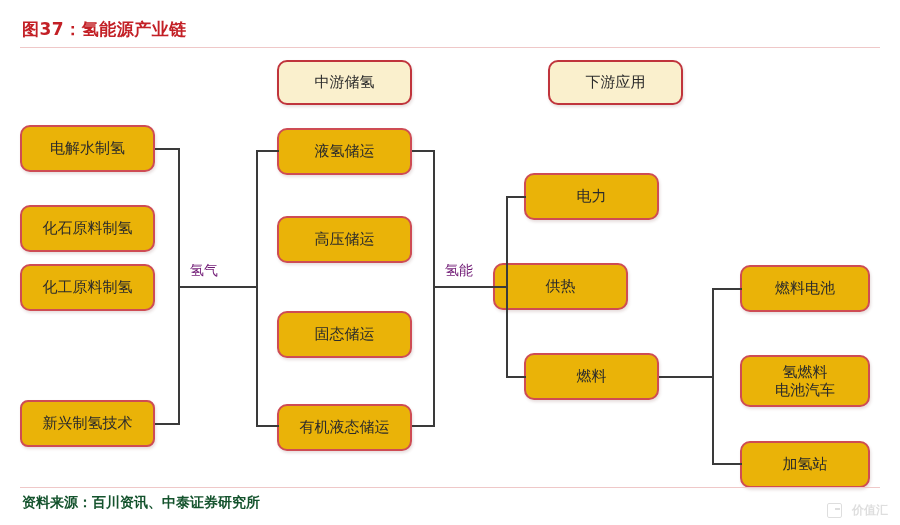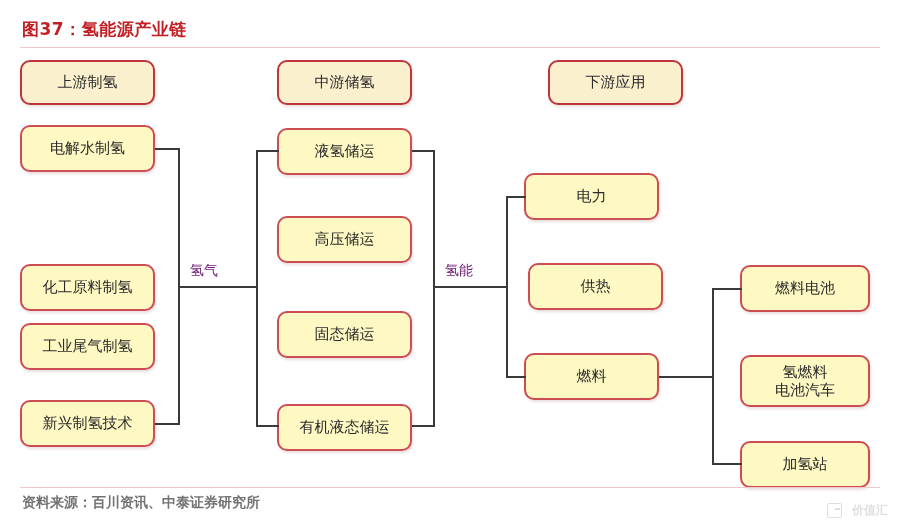--- a/index.html
+++ b/index.html
@@ -47,21 +47,21 @@
     width: 860px;
     height: 1px;
     background: #EFC8C8;
   }
   .source-note {
     position: absolute;
     left: 22px;
     top: 494px;
     font-size: 14px;
     font-weight: bold;
-    color: #737373;
+    color: #14532d;
     white-space: nowrap;
   }
 
   
   .watermark {
     position: absolute;
     right: 12px;
     bottom: 6px;
     display: flex;
     align-items: center;
@@ -103,21 +103,21 @@
     color: #2b2b2b;
     font-size: 15px;
     box-shadow: 1px 2px 3px rgba(120, 70, 70, 0.18);
   }
   .node.header {
     background: #FAF0CD;
     border: 2px solid #C0343C;
     font-size: 15px;
   }
   .node.item {
-    background: #fef9c3;
+    background: #eab308;
     border: 2px solid #CE4C54;
   }
   .node .node-label {
     display: block;
     padding: 0 6px;
     white-space: pre-line;
   }
 
   
   .conn {
@@ -135,60 +135,57 @@
   }
 </style>
 </head>
 <body>
 
 <div id="canvas">
 
   <div class="fig-title">图37：氢能源产业链</div>
   <div class="title-rule"></div>
 
-  <div class="node header" style="left:20px; top:60px; width:135px; height:45px;">
-    <span class="node-label">上游制氢</span>
-  </div>
   <div class="node header" style="left:277px; top:60px; width:135px; height:45px;">
     <span class="node-label">中游储氢</span>
   </div>
   <div class="node header" style="left:548px; top:60px; width:135px; height:45px;">
     <span class="node-label">下游应用</span>
   </div>
 
   <div class="node item" style="left:20px; top:125px; width:135px; height:47px;">
     <span class="node-label">电解水制氢</span>
   </div>
+  <div class="node item" style="left:20px; top:205px; width:135px; height:47px;">
+    <span class="node-label">化石原料制氢</span>
+  </div>
   <div class="node item" style="left:20px; top:264px; width:135px; height:47px;">
     <span class="node-label">化工原料制氢</span>
   </div>
-  <div class="node item" style="left:20px; top:323px; width:135px; height:47px;">
-    <span class="node-label">工业尾气制氢</span>
-  </div>
-  <div class="node item" style="left:20px; top:400px; width:135px; height:47px;">
+  <div class="node item" style="left:20px; top:400px; width:135px; height:47px;border-radius:8px;">
     <span class="node-label">新兴制氢技术</span>
   </div>
 
   <div class="node item" style="left:277px; top:128px; width:135px; height:47px;">
     <span class="node-label">液氢储运</span>
   </div>
   <div class="node item" style="left:277px; top:216px; width:135px; height:47px;">
     <span class="node-label">高压储运</span>
   </div>
   <div class="node item" style="left:277px; top:311px; width:135px; height:47px;">
     <span class="node-label">固态储运</span>
   </div>
   <div class="node item" style="left:277px; top:404px; width:135px; height:47px;">
     <span class="node-label">有机液态储运</span>
   </div>
 
   <div class="node item" style="left:524px; top:173px; width:135px; height:47px;">
     <span class="node-label">电力</span>
   </div>
-  <div class="node item" style="left:528px; top:263px; width:135px; height:47px;font-family:Liberation Serif, serif;">
+  <div class="node item" style="left:493px; top:263px; width:135px; height:47px;font-family:Liberation Serif, serif;">
     <span class="node-label">供热</span>
   </div>
   <div class="node item" style="left:524px; top:353px; width:135px; height:47px;">
     <span class="node-label">燃料</span>
   </div>
 
   <div class="node item" style="left:740px; top:265px; width:130px; height:47px;">
     <span class="node-label">燃料电池</span>
   </div>
   <div class="node item" style="left:740px; top:355px; width:130px; height:52px;">

